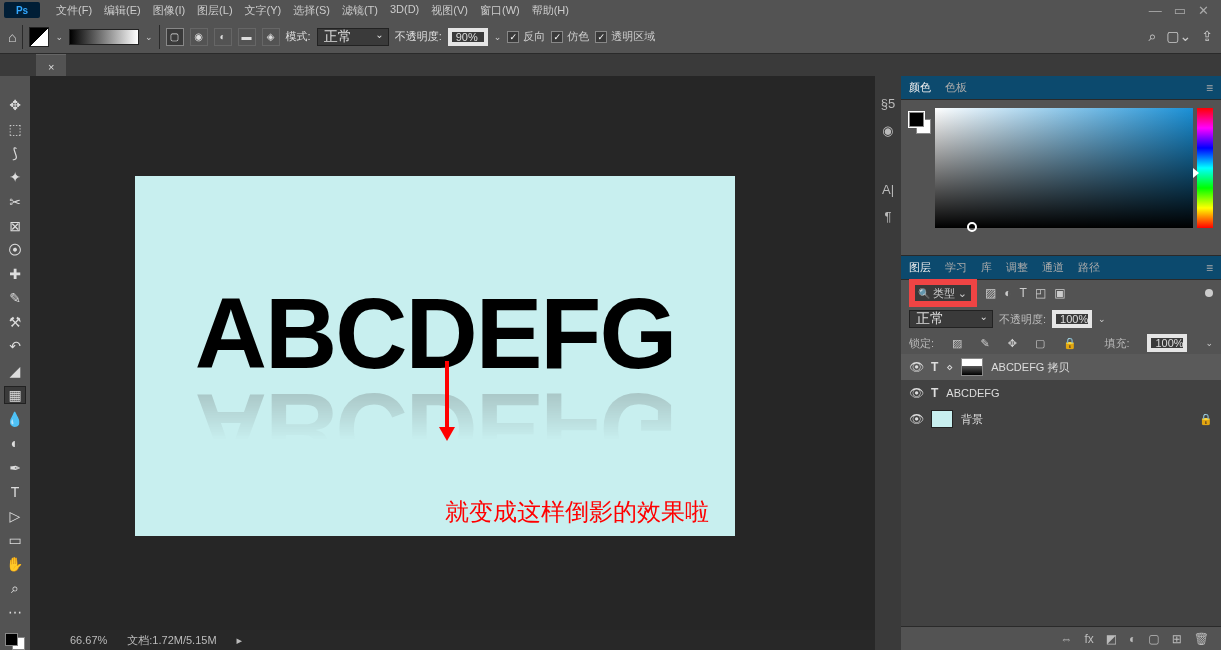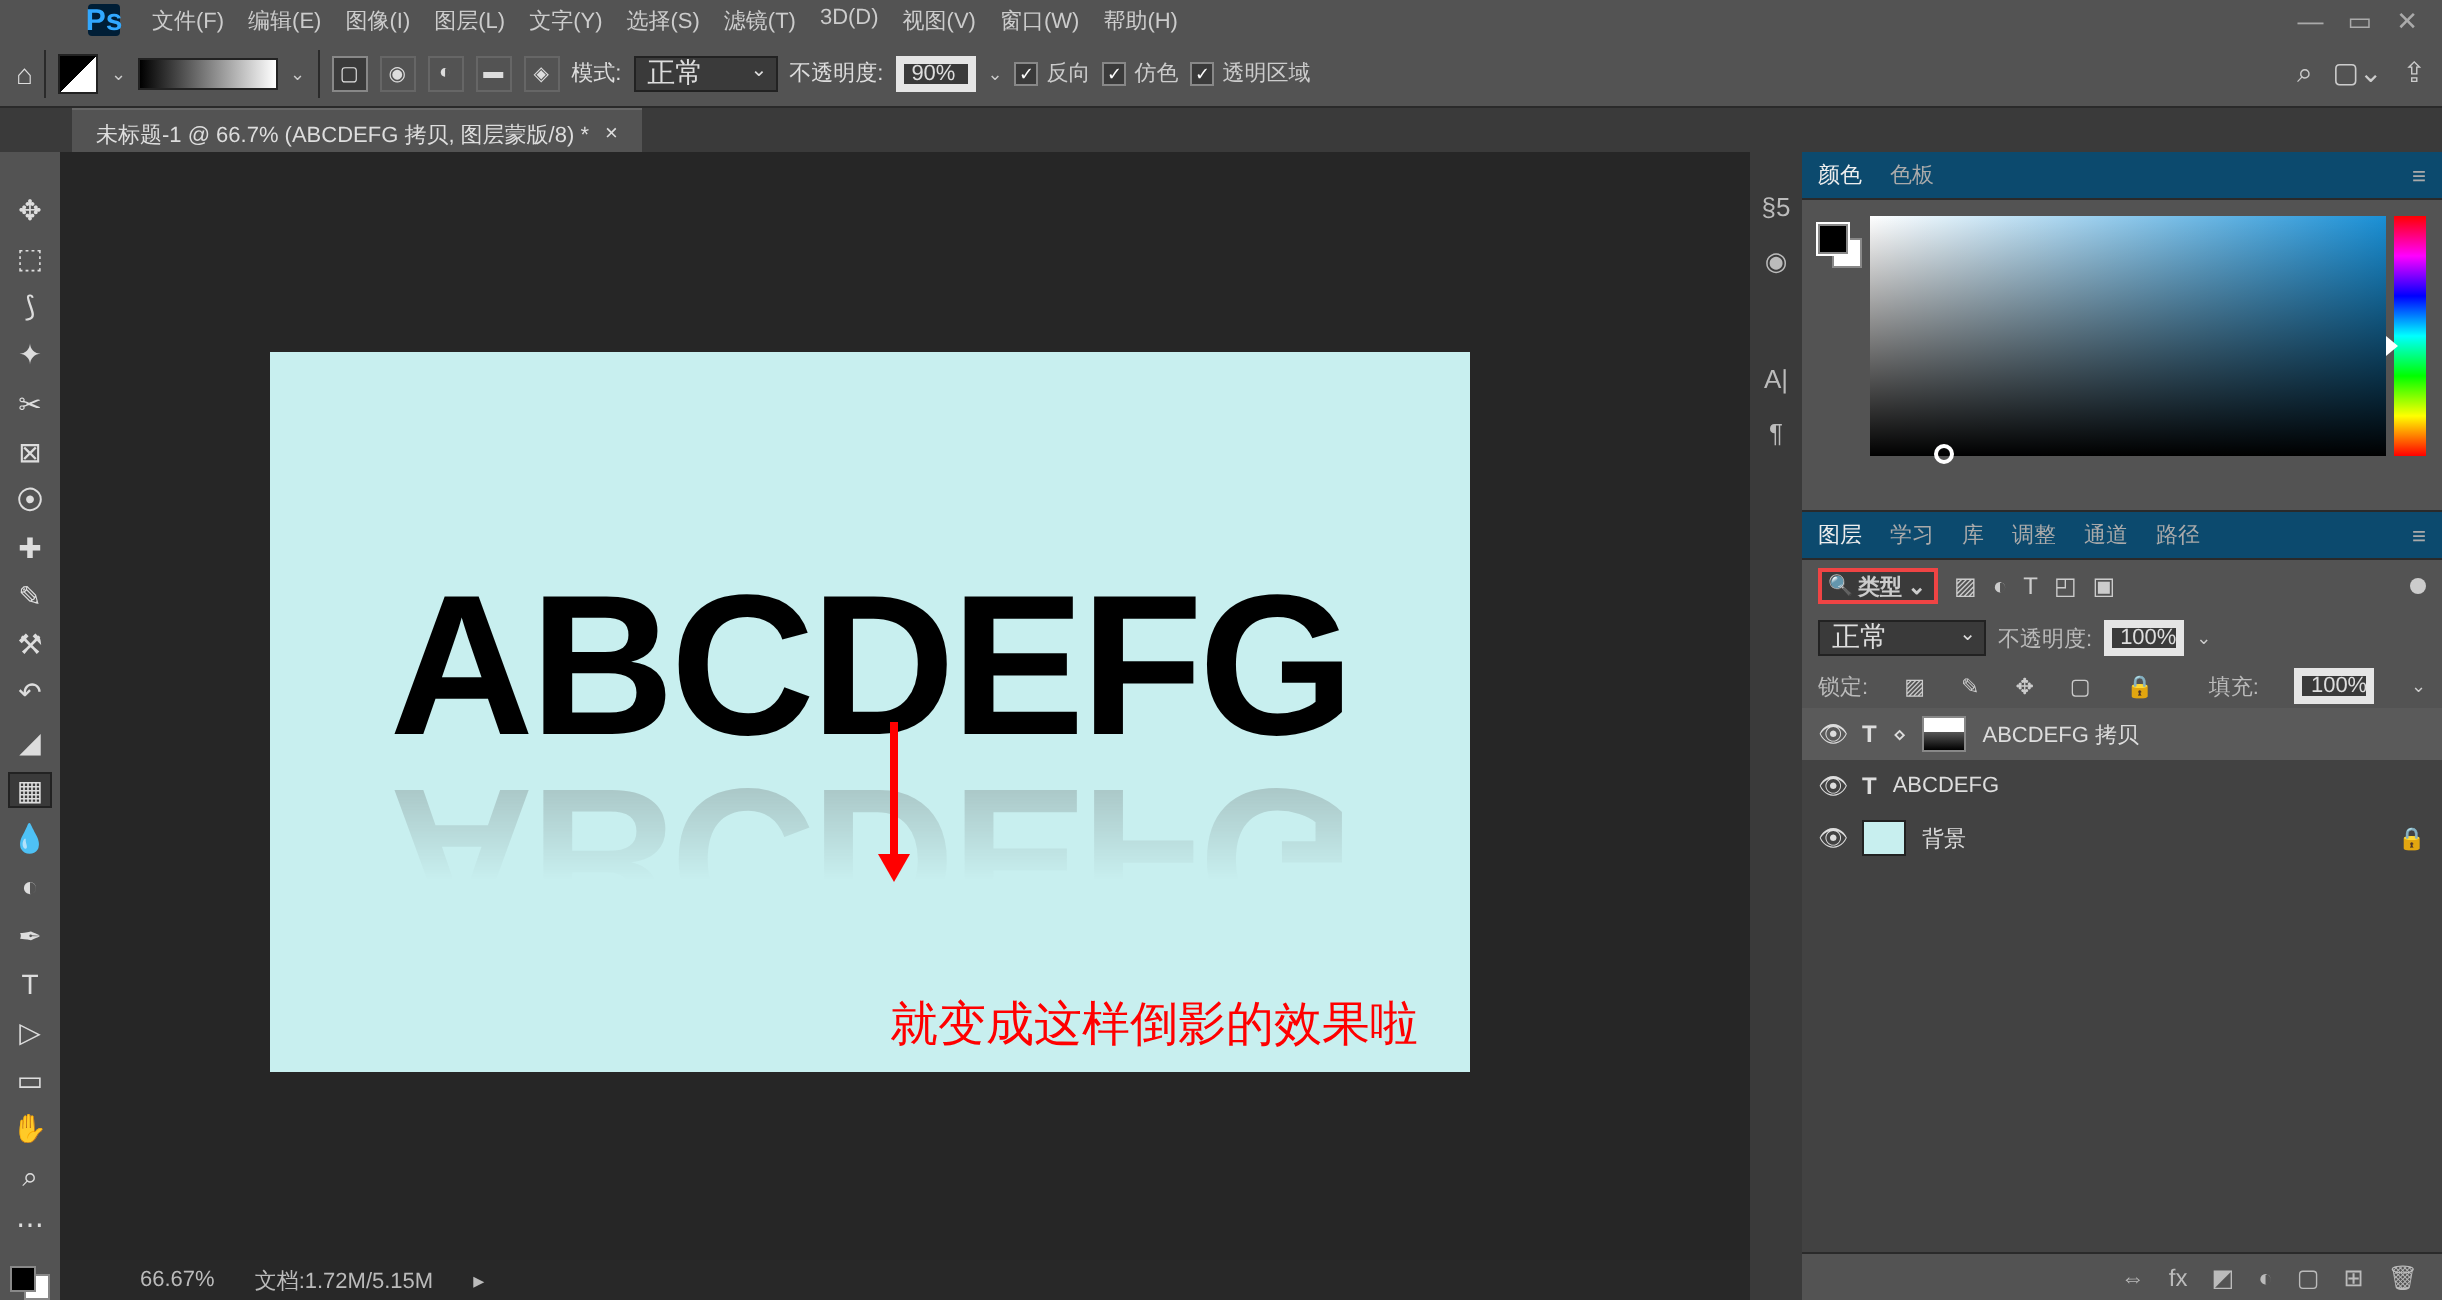--- a/index.html
+++ b/index.html
@@ -1,20 +1,20 @@
 <!DOCTYPE html>
 <html><head>
 <meta charset="utf-8">
 <style>
 * { margin: 0; padding: 0; box-sizing: border-box; font-family: "Microsoft YaHei", Arial, sans-serif; }
 body { background: #323232; color: #ccc; width: 1221px; height: 650px; overflow: hidden; font-size: 11px; }
 
 
 .menubar { height: 20px; background: #535353; display: flex; align-items: center; padding: 0 4px; }
-.ps-icon { width: 16px; height: 16px; background: #001e36; color: #31a8ff; font-size: 15px; font-weight: bold; display: flex; align-items: center; justify-content: center; border-radius: 2px; margin-right: 10px; margin-left: 40px; }
+.ps-icon { width: 36px; height: 16px; background: #001e36; color: #31a8ff; font-size: 10px; font-weight: bold; display: flex; align-items: center; justify-content: center; border-radius: 2px; margin-right: 10px; }
 .menubar-item { padding: 0 6px; cursor: default; font-size: 11px; }
 .window-controls { margin-left: auto; display: flex; gap: 12px; padding-right: 8px; font-size: 13px; color: #aaa; }
 .wc-btn { cursor: default; }
 
 
 .optionsbar { height: 34px; background: #535353; display: flex; align-items: center; padding: 0 8px; gap: 6px; border-bottom: 1px solid #2a2a2a; }
 .home-icon { font-size: 14px; color: #ddd; }
 .grad-swatch { width: 20px; height: 20px; background: linear-gradient(135deg, #000 50%, #fff 50%); border: 1px solid #222; }
 .grad-preview { width: 70px; height: 16px; background: linear-gradient(90deg, #000, #fff); border: 1px solid #222; }
 .chev { font-size: 9px; color: #ccc; }
@@ -70,21 +70,21 @@
 .color-field { flex: 1; height: 120px;
   background: linear-gradient(0deg, #000, transparent), linear-gradient(90deg, #fff, #1a90d6);
   position: relative; }
 .color-field .cursor { position: absolute; left: 32px; bottom: -4px; width: 10px; height: 10px; border-radius: 50%; border: 2px solid #fff; }
 .hue { width: 16px; height: 120px; background: linear-gradient(180deg, red, magenta, blue, cyan, lime, yellow, red); position: relative; }
 .hue .hslider { position: absolute; left: -4px; top: 60px; border-top: 5px solid transparent; border-bottom: 5px solid transparent; border-left: 6px solid #fff; }
 
 
 .layers-panel { flex: 1; display: flex; flex-direction: column; }
 .layer-row1 { height: 26px; display: flex; align-items: center; padding: 0 8px; gap: 8px; font-size: 11px; }
-.filter-sel { height: 18px; background: #3a3a3a; border: 2px solid #ef4444; padding: 0 16px 0 18px; position: relative; font-size: 11px; display: flex; align-items: center; font-weight: bold; }
+.filter-sel { height: 28px; background: #3a3a3a; border: 6px solid #ef4444; padding: 0 16px 0 18px; position: relative; font-size: 11px; display: flex; align-items: center; }
 .filter-sel::before { content: "🔍"; position: absolute; left: 3px; font-size: 10px; }
 .filter-sel::after { content: "⌄"; position: absolute; right: 4px; }
 .li-icons { display: flex; gap: 8px; font-size: 12px; color: #ccc; }
 .switch { width: 8px; height: 8px; border-radius: 50%; background: #ccc; margin-left: auto; }
 .layer-row2 { height: 26px; display: flex; align-items: center; padding: 0 8px; gap: 6px; font-size: 11px; }
 .lbl { color: #bbb; }
 .lock-row { height: 22px; display: flex; align-items: center; padding: 0 8px; gap: 18px; font-size: 11px; }
 .lk { font-size: 11px; color: #ccc; }
 
 .layer-list { flex: 1; background: #424242; }
@@ -160,21 +160,20 @@
     </label>
   <div class="right-tools">
     <span>⌕</span>
     <span>▢⌄</span>
     <span>⇪</span>
   </div>
 </div>
 
 <div class="doctabs">
   <div class="doctab">
-    <span>未标题-1 @ 66.7% (ABCDEFG 拷贝, 图层蒙版/8) *</span>
     <span>×</span>
   </div>
 </div>
 
 <div class="main">
 
   <div class="toolbar">
     <div class="tool">✥</div>
     <div class="tool">⬚</div>
     <div class="tool">⟆</div>

